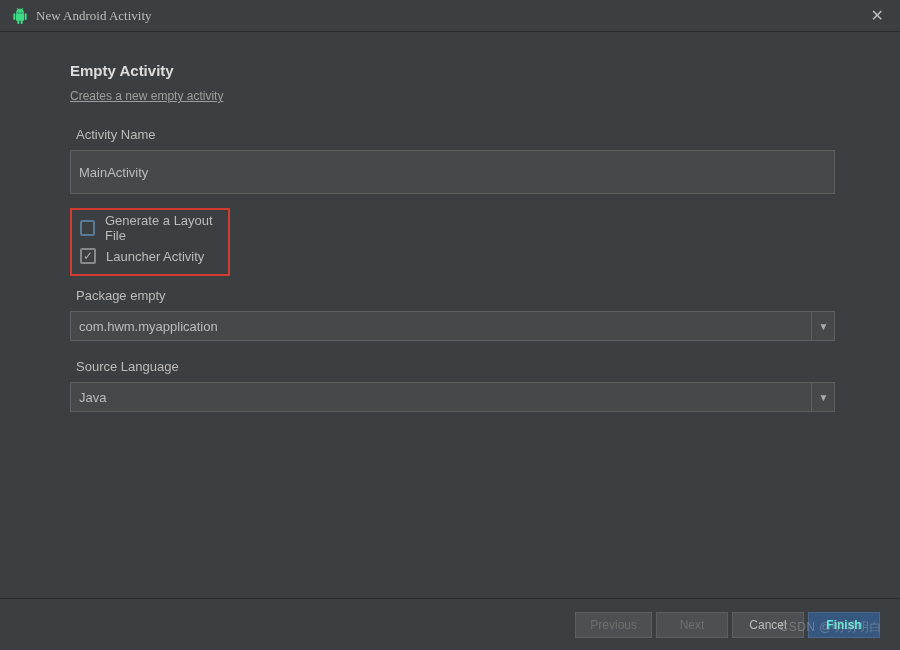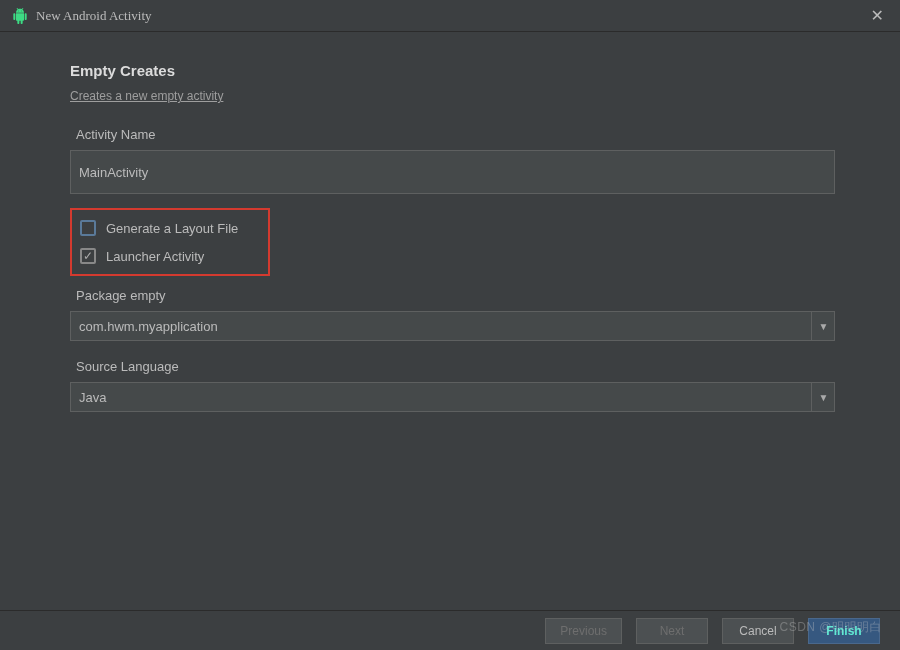--- a/index.html
+++ b/index.html
@@ -94,21 +94,21 @@
       line-height: 1;
     }
     .checkbox-label {
       color: #bbbbbb;
       font-size: 13px;
     }
     .highlight-group {
       border: 2px solid #d43a2f;
       padding: 4px 2px;
       margin-bottom: 12px;
-      width: 200px;
+      width: 160px;
     }
     .highlight-group .checkbox-row { height: 28px; }
     .annotation-row { position: relative; }
     .annotation {
       position: absolute;
       left: 350px;
       top: 6px;
       color: #e03a3a;
       font-size: 13px;
     }
@@ -138,27 +138,27 @@
       align-items: center;
       justify-content: center;
       color: #aaa;
       font-size: 10px;
     }
     .footer {
       position: absolute;
       bottom: 0;
       left: 0;
       right: 0;
-      height: 40px;
+      height: 52px;
       border-top: 1px solid #2b2b2b;
       display: flex;
       align-items: center;
       justify-content: flex-end;
       padding: 0 20px;
-      gap: 14px;
+      gap: 4px;
     }
     .btn {
       height: 26px;
       min-width: 72px;
       padding: 0 14px;
       border: 1px solid #5e6060;
       background: #4c5052;
       color: #bbbbbb;
       font-size: 12px;
       display: flex;
@@ -193,21 +193,21 @@
   <span class="app-icon">
     <svg viewBox="0 0 24 24" width="16" height="16">
       <path fill="#3ddc84" d="M6 18c0 .55.45 1 1 1h1v3.5c0 .83.67 1.5 1.5 1.5S11 23.33 11 22.5V19h2v3.5c0 .83.67 1.5 1.5 1.5S16 23.33 16 22.5V19h1c.55 0 1-.45 1-1V8H6v10zM3.5 8C2.67 8 2 8.67 2 9.5v7c0 .83.67 1.5 1.5 1.5S5 17.33 5 16.5v-7C5 8.67 4.33 8 3.5 8zm17 0c-.83 0-1.5.67-1.5 1.5v7c0 .83.67 1.5 1.5 1.5s1.5-.67 1.5-1.5v-7c0-.83-.67-1.5-1.5-1.5zM15.53 2.16l1.3-1.3c.2-.2.2-.51 0-.71-.2-.2-.51-.2-.71 0l-1.48 1.48C13.85 1.23 12.95 1 12 1c-.96 0-1.86.23-2.66.63L7.85.15c-.2-.2-.51-.2-.71 0-.2.2-.2.51 0 .71l1.31 1.31C6.97 3.26 6 5.01 6 7h12c0-1.99-.97-3.75-2.47-4.84zM10 5H9V4h1v1zm5 0h-1V4h1v1z"></path>
     </svg>
   </span>
   <span class="title">New Android Activity</span>
   <span class="close-icon">✕</span>
 </div>
 
 <div class="content">
-  <div class="heading">Empty Creates</div>
+  <div class="heading">Empty Activity</div>
   <div class="subheading">Creates a new empty activity</div>
 
   <div class="field-label">Activity Name</div>
   <input class="text-input" value="MainActivity" style="">
 
   <div class="annotation-row">
     <div class="highlight-group">
       <div class="checkbox-row">
         <span class="checkbox-box"></span>
         <span class="checkbox-label">Generate a Layout File</span>

